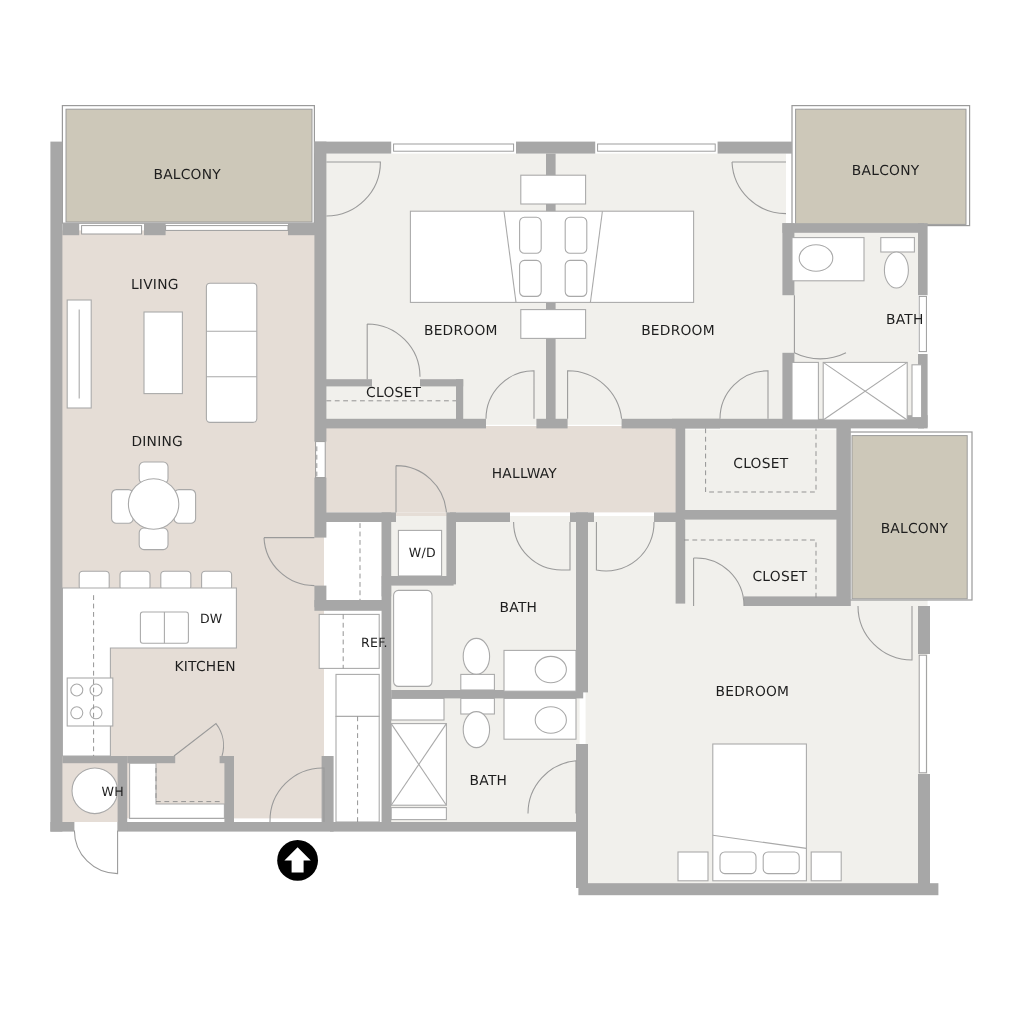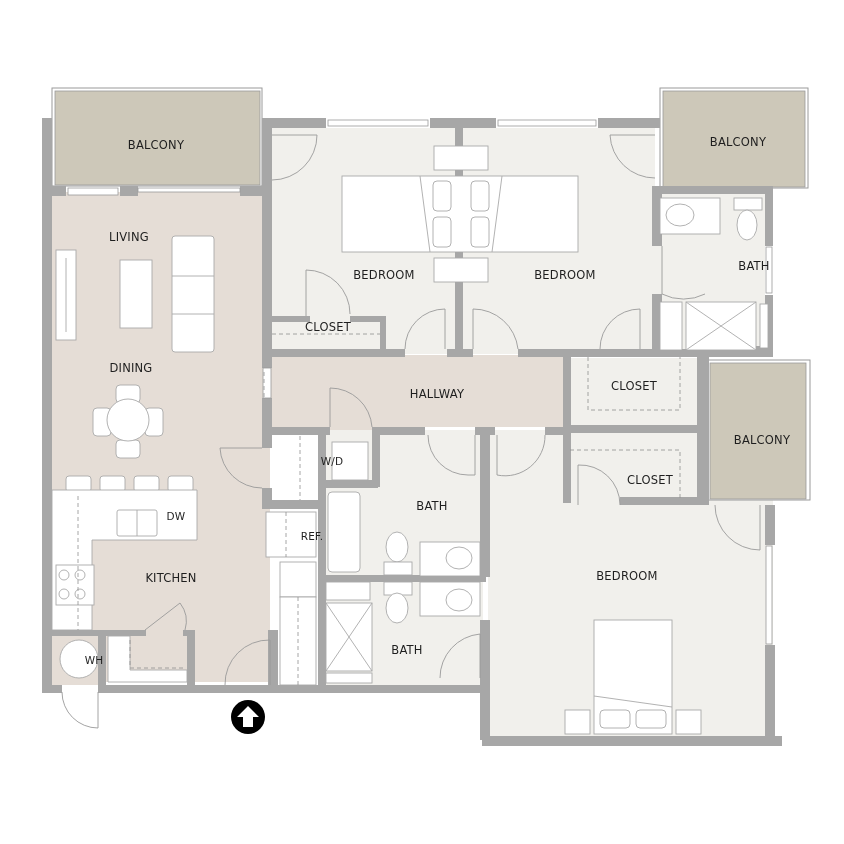--- a/index.html
+++ b/index.html
@@ -237,28 +237,28 @@
     <path d="M248 706 L259 717 L253 717 L253 727 L243 727 L243 717 L237 717 Z" fill="#ffffff"></path>
   </g>
 </svg>
 
 
 <div class="lbl" style="left:156px;top:145px">BALCONY</div>
 <div class="lbl" style="left:738px;top:142px">BALCONY</div>
 <div class="lbl" style="left:762px;top:440px">BALCONY</div>
 <div class="lbl" style="left:129px;top:237px">LIVING</div>
 <div class="lbl" style="left:131px;top:368px">DINING</div>
-<div class="lbl" style="left:171px;top:578px">KITCHEN</div>
+<div class="lbl" style="left:171px;top:555px">KITCHEN</div>
 <div class="lbl" style="left:384px;top:275px">BEDROOM</div>
 <div class="lbl" style="left:565px;top:275px">BEDROOM</div>
 <div class="lbl" style="left:627px;top:576px">BEDROOM</div>
 <div class="lbl" style="left:328px;top:327px">CLOSET</div>
 <div class="lbl" style="left:634px;top:386px">CLOSET</div>
 <div class="lbl" style="left:650px;top:480px">CLOSET</div>
 <div class="lbl" style="left:437px;top:394px">HALLWAY</div>
 <div class="lbl" style="left:754px;top:266px">BATH</div>
 <div class="lbl" style="left:432px;top:506px">BATH</div>
 <div class="lbl" style="left:407px;top:650px">BATH</div>
-<div class="lbl small" style="left:332px;top:461px">W/D</div>
+<div class="lbl small" style="left:352px;top:461px">W/D</div>
 <div class="lbl small" style="left:312px;top:536px">REF.</div>
 <div class="lbl small" style="left:176px;top:516px">DW</div>
 <div class="lbl small" style="left:94px;top:660px">WH</div>
 </div>
 
 </body></html>

